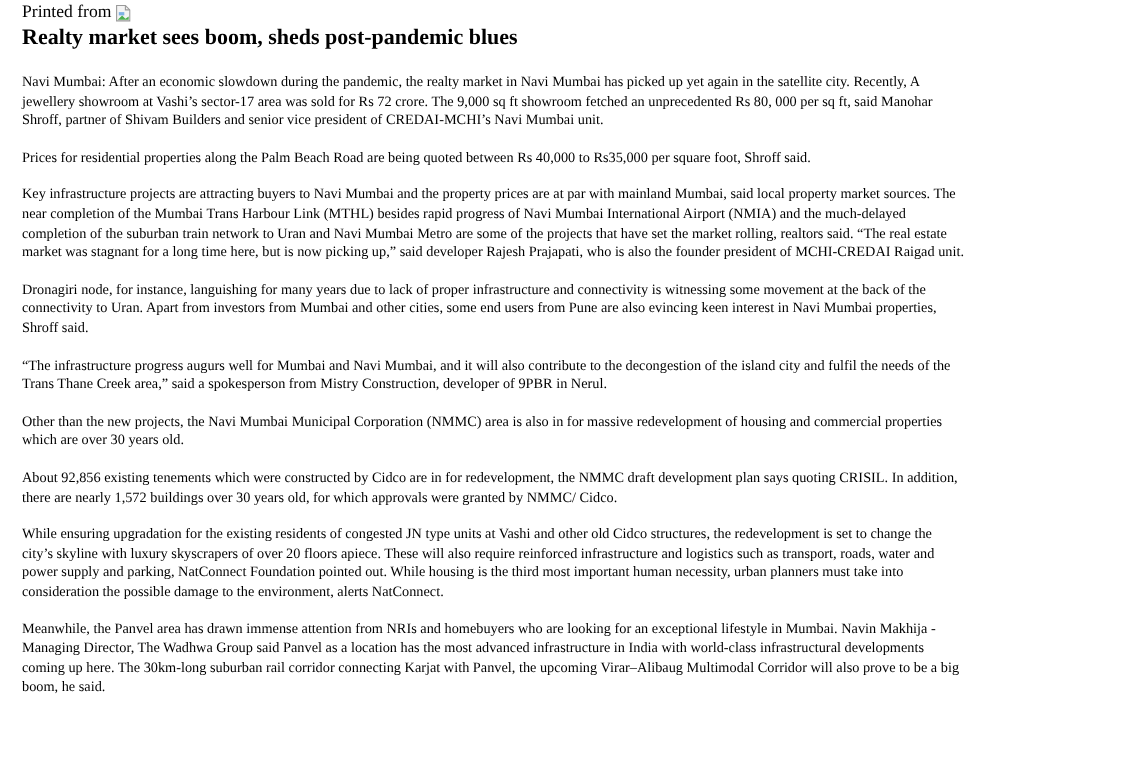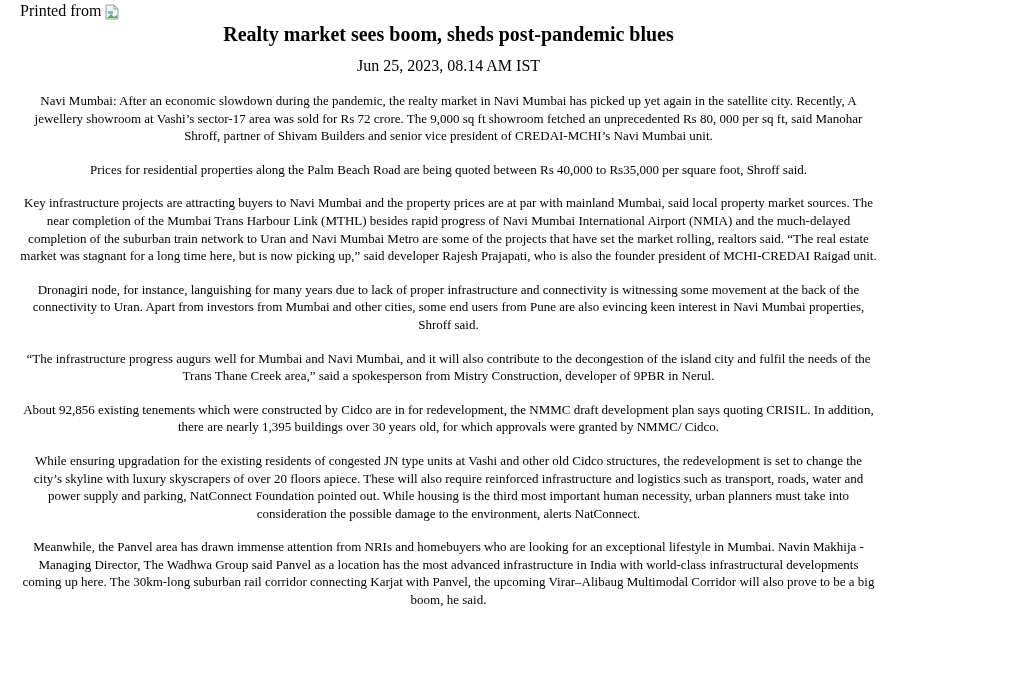--- a/index.html
+++ b/index.html
@@ -11,21 +11,20 @@
       width: 1036px;
       height: 700px;
       overflow: hidden;
       font-family: "Liberation Serif", "DejaVu Serif", serif;
       color: #000000;
     }
     .page {
       padding: 0 20px 0 20px;
       box-sizing: border-box;
       width: 897px;
-      text-align: center;
     }
     .printed-from {
       font-size: 16px;
       line-height: 18px;
       margin: 0;
       padding-top: 2px;
       height: 18px;
       display: flex;
       align-items: flex-end;
     }
@@ -70,25 +69,25 @@
       <svg width="14" height="16" viewBox="0 0 14 16">
         <path d="M1 1 H9 L13 5 V15 H1 Z" fill="#f4f4f4" stroke="#9a9a9a" stroke-width="1"></path>
         <path d="M9 1 V5 H13" fill="none" stroke="#9a9a9a" stroke-width="1"></path>
         <rect x="3" y="7" width="5" height="3" fill="#7fb2e5"></rect>
         <path d="M2 14 L6 10 L9 13 L12 11 V14 Z" fill="#4caf50"></path>
       </svg>
     </span>
   </div>
 
   <h1 class="title">Realty market sees boom, sheds post-pandemic blues</h1>
-  <div class="date">Jun 25, 2023, 08.14 AM IST</div>
 
   <div class="article">
     <p>Navi Mumbai: After an economic slowdown during the pandemic, the realty market in Navi Mumbai has picked up yet again in the satellite city. Recently, A jewellery showroom at Vashi’s sector-17 area was sold for Rs 72 crore. The 9,000 sq ft showroom fetched an unprecedented Rs 80, 000 per sq ft, said Manohar Shroff, partner of Shivam Builders and senior vice president of CREDAI-MCHI’s Navi Mumbai unit.</p>
     <p>Prices for residential properties along the Palm Beach Road are being quoted between Rs 40,000 to Rs35,000 per square foot, Shroff said.</p>
     <p>Key infrastructure projects are attracting buyers to Navi Mumbai and the property prices are at par with mainland Mumbai, said local property market sources. The near completion of the Mumbai Trans Harbour Link (MTHL) besides rapid progress of Navi Mumbai International Airport (NMIA) and the much-delayed completion of the suburban train network to Uran and Navi Mumbai Metro are some of the projects that have set the market rolling, realtors said. “The real estate market was stagnant for a long time here, but is now picking up,” said developer Rajesh Prajapati, who is also the founder president of MCHI-CREDAI Raigad unit.</p>
     <p>Dronagiri node, for instance, languishing for many years due to lack of proper infrastructure and connectivity is witnessing some movement at the back of the connectivity to Uran. Apart from investors from Mumbai and other cities, some end users from Pune are also evincing keen interest in Navi Mumbai properties, Shroff said.</p>
     <p>“The infrastructure progress augurs well for Mumbai and Navi Mumbai, and it will also contribute to the decongestion of the island city and fulfil the needs of the Trans Thane Creek area,” said a spokesperson from Mistry Construction, developer of 9PBR in Nerul.</p>
-    <p>About 92,856 existing tenements which were constructed by Cidco are in for redevelopment, the NMMC draft development plan says quoting CRISIL. In addition, there are nearly 1,395 buildings over 30 years old, for which approvals were granted by NMMC/ Cidco.</p>
+    <p>Other than the new projects, the Navi Mumbai Municipal Corporation (NMMC) area is also in for massive redevelopment of housing and commercial properties which are over 30 years old.</p>
+    <p>About 92,856 existing tenements which were constructed by Cidco are in for redevelopment, the NMMC draft development plan says quoting CRISIL. In addition, there are nearly 1,572 buildings over 30 years old, for which approvals were granted by NMMC/ Cidco.</p>
     <p>While ensuring upgradation for the existing residents of congested JN type units at Vashi and other old Cidco structures, the redevelopment is set to change the city’s skyline with luxury skyscrapers of over 20 floors apiece. These will also require reinforced infrastructure and logistics such as transport, roads, water and power supply and parking, NatConnect Foundation pointed out. While housing is the third most important human necessity, urban planners must take into consideration the possible damage to the environment, alerts NatConnect.</p>
     <p>Meanwhile, the Panvel area has drawn immense attention from NRIs and homebuyers who are looking for an exceptional lifestyle in Mumbai. Navin Makhija - Managing Director, The Wadhwa Group said Panvel as a location has the most advanced infrastructure in India with world-class infrastructural developments coming up here. The 30km-long suburban rail corridor connecting Karjat with Panvel, the upcoming Virar–Alibaug Multimodal Corridor will also prove to be a big boom, he said.</p>
   </div>
 </div>
 
 </body></html>

